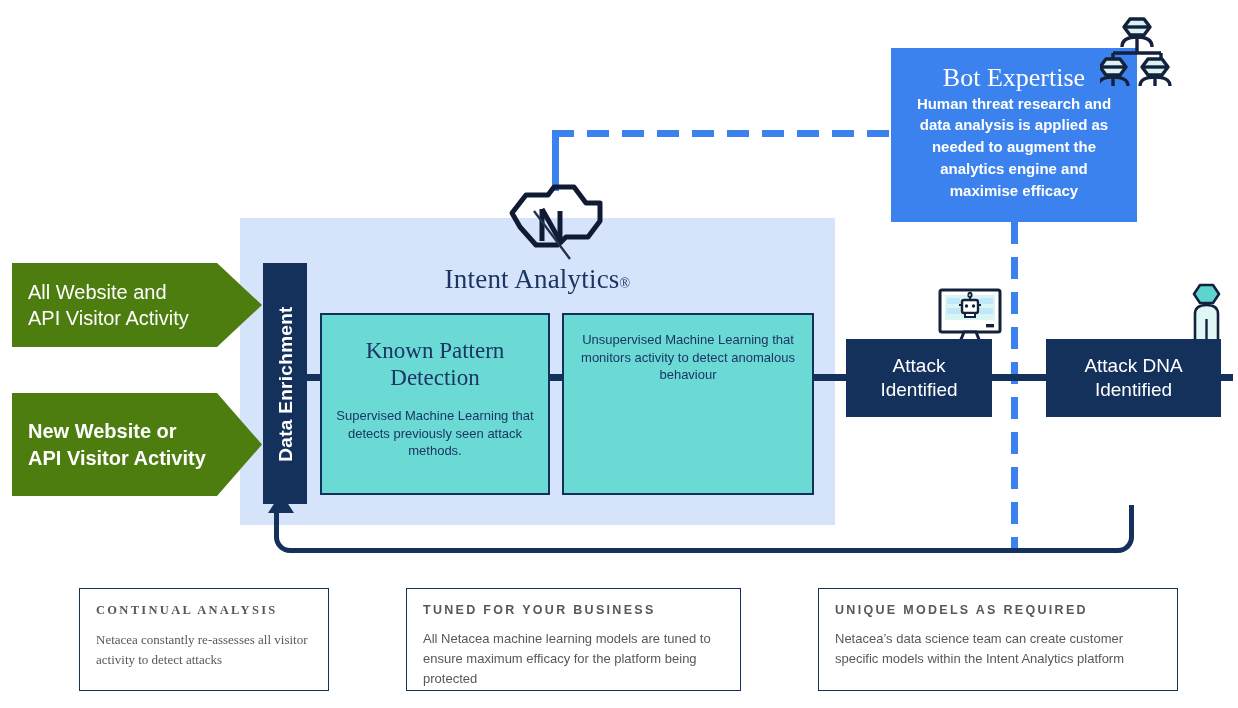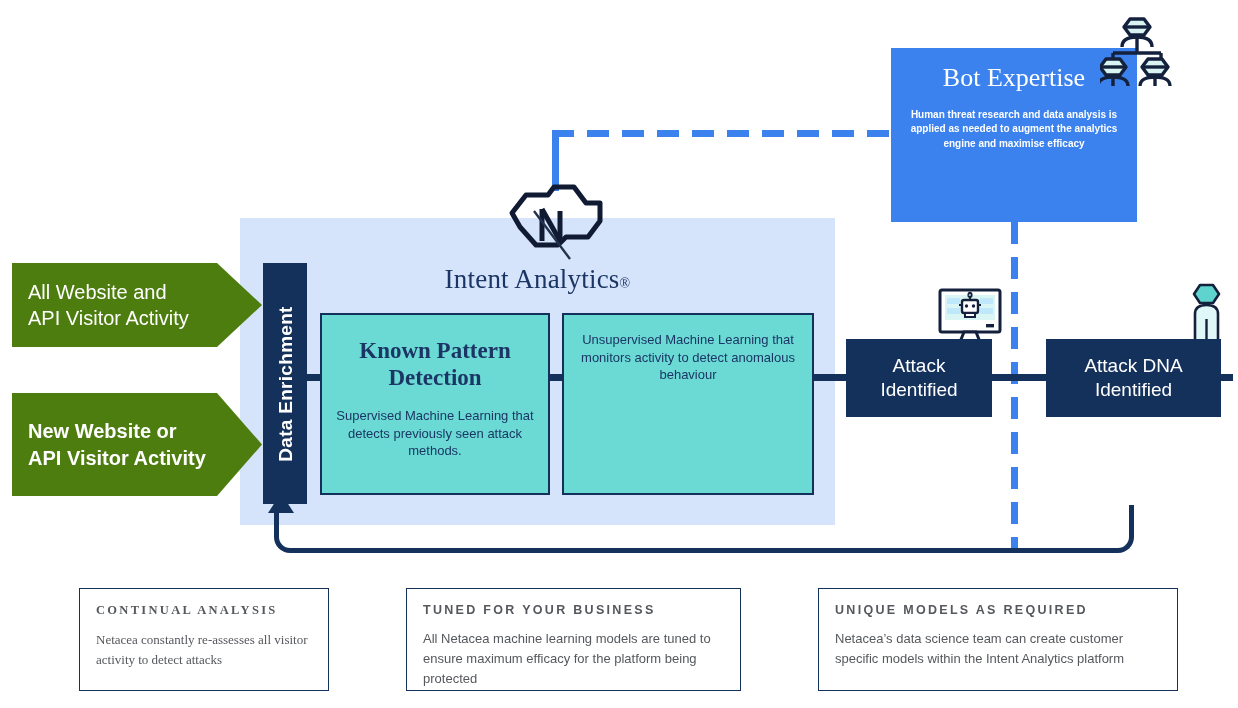--- a/index.html
+++ b/index.html
@@ -46,21 +46,21 @@
   
   .detect-box{
     background:#6BDAD5;border:2px solid #14315C;
     box-sizing:border-box;text-align:center;
   }
   #box-known{left:320px;top:313px;width:230px;height:182px;}
   #box-unknown{left:562px;top:313px;width:252px;height:182px;}
   .detect-title{
     font-family:"Liberation Serif", serif;
     font-size:23px;color:#1B3664;line-height:1.18;
-    margin-top:22px;padding:0 8px;font-weight:bold;
+    margin-top:22px;padding:0 8px;
   }
   .detect-desc{
     font-size:13px;color:#1B3664;line-height:1.35;
     margin-top:16px;padding:0 14px;
   }
 
   
   .in-arrow{
     background:#4d7c0f;color:#ffffff;
     font-size:20px;line-height:1.32;
@@ -75,21 +75,21 @@
   #bot-expertise{
     left:891px;top:48px;width:246px;height:174px;
     background:#3B82EE;color:#ffffff;text-align:center;
     box-sizing:border-box;padding:16px 13px 0 13px;
   }
   #bot-expertise .be-title{
     font-family:"Liberation Serif", serif;
     font-size:26px;line-height:1.1;
   }
   #bot-expertise .be-desc{
-    font-size:10px;line-height:1.45;margin-top:15px;font-weight:bold;
+    font-size:15px;line-height:1.45;font-weight:bold;
   }
 
   
   .outcome{
     background:#14315C;color:#ffffff;text-align:center;
     font-size:19px;line-height:1.28;
     display:flex;align-items:center;justify-content:center;
     box-sizing:border-box;
   }
   #attack-identified{left:846px;top:339px;width:146px;height:78px;}

